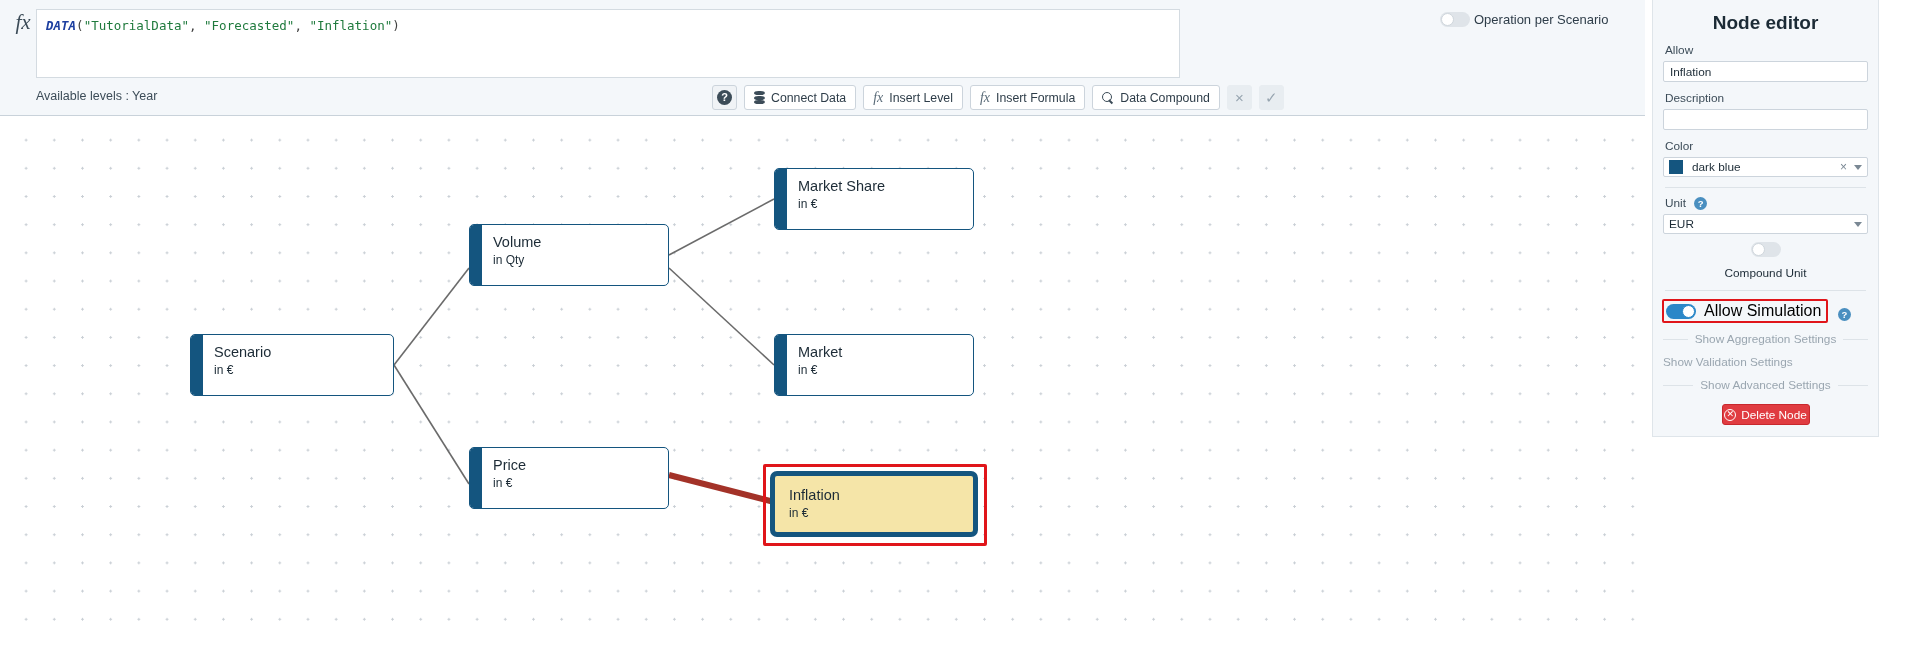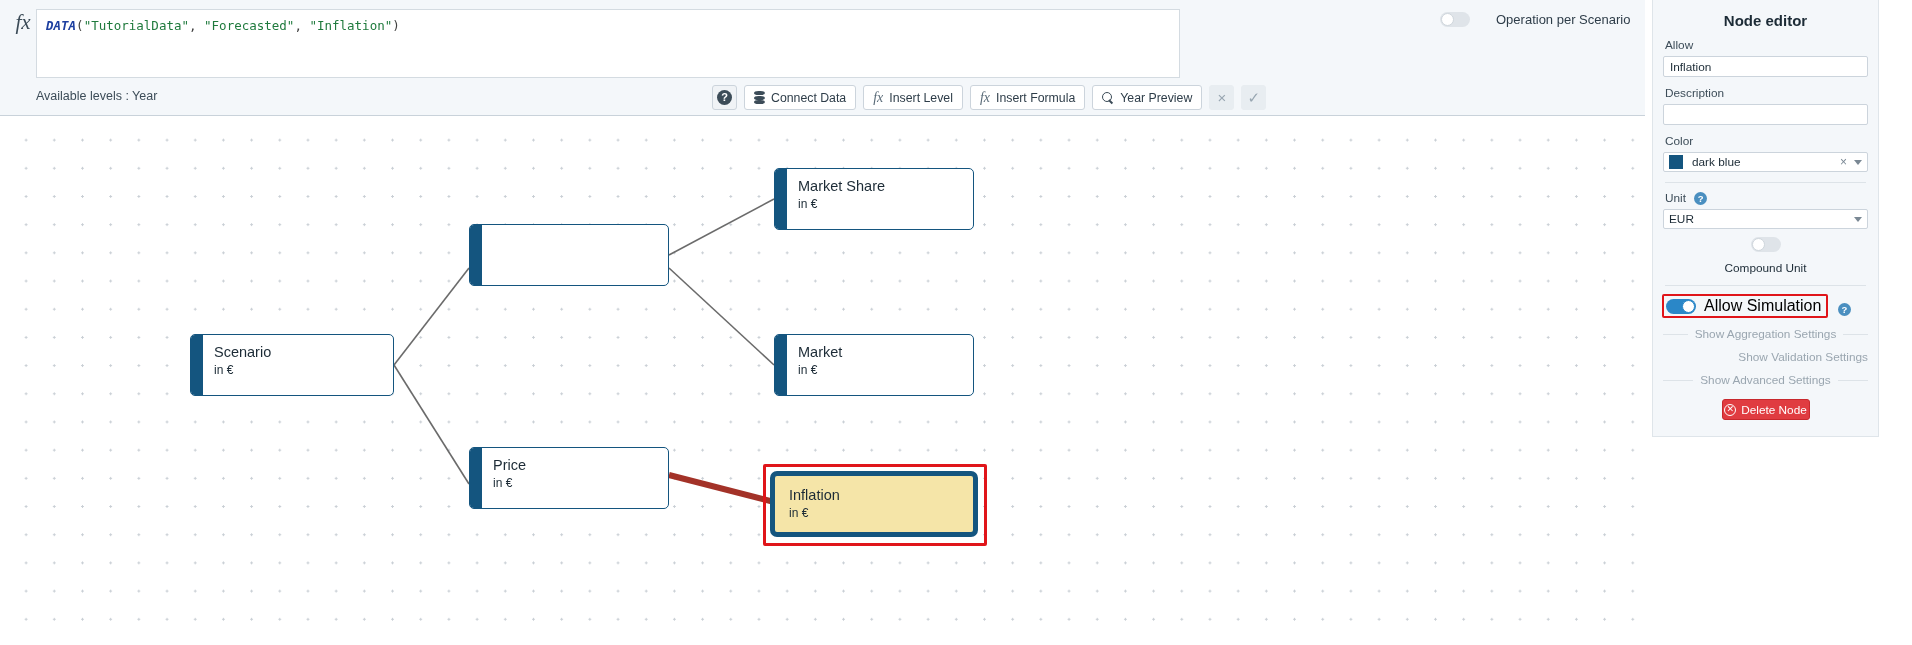--- a/index.html
+++ b/index.html
@@ -105,21 +105,21 @@
     border:1.6px solid #3c4c58; border-radius:50%;
   }
   .mag-icon:after{
     content:""; position:absolute; left:7px; top:7.5px; width:5px; height:1.6px;
     background:#3c4c58; transform:rotate(45deg); transform-origin:left center;
   }
 
   .op-scenario {
     position: absolute;
     left: 1440px; top: 12px;
-    display: flex; align-items: center; gap: 26px;
+    display: flex; align-items: center; gap: 4px;
   }
   .op-scenario .lbl { font-size: 13px; color: #2e3d49; }
 
   
   .toggle {
     width: 30px; height: 15px; border-radius: 8px;
     background: #dfe4e9; position: relative; cursor: pointer;
     flex: 0 0 auto;
   }
   .toggle .knob {
@@ -175,21 +175,21 @@
     left: 1652px; top: 0;
     width: 227px;
     height: 437px;
     background: #f4f7fa;
     border: 1px solid #dfe5ea;
     border-top: none;
     padding: 8px 10px 10px 10px;
   }
   .ne-title {
     text-align: center;
-    font-size: 15px; font-weight: bold; color: #1c2b36;
+    font-size: 19px; font-weight: bold; color: #1c2b36;
     margin: 4px 0 9px 0;
   }
   .ne-label { font-size: 11.8px; color: #3c4c58; margin: 0 0 4px 2px; }
   .ne-input {
     width: 100%; height: 21px;
     background: #ffffff;
     border: 1px solid #ccd4dc; border-radius: 2px;
     font-size: 11.8px; color: #1c2b36;
     padding: 0 6px;
     display: flex; align-items: center;
@@ -228,21 +228,21 @@
   }
 
   .sep-link {
     display: flex; align-items: center; gap: 7px;
     margin: 9px 0;
     color: #9aa6b0; font-size: 11.8px;
     white-space: nowrap;
     cursor: pointer;
   }
   .sep-link .ln { flex: 1 1 auto; height: 1px; background: #dde3e8; }
-  .sep-link.nolines { justify-content: flex-end; }
+  .sep-link.nolines { justify-content: flex-start; }
 
   .delete-btn {
     margin: 12px auto 0 auto;
     width: 88px; height: 21px;
     background: #e03c41;
     border: 1px solid #c8282d;
     border-radius: 3px;
     color: #ffffff; font-size: 11.8px;
     display: flex; align-items: center; justify-content: center; gap: 5px;
     cursor: pointer;
@@ -288,21 +288,21 @@
         <div class="tb-btn">
           <span class="tb-fx">fx</span>
           <span>Insert Level</span>
         </div>
         <div class="tb-btn">
           <span class="tb-fx">fx</span>
           <span>Insert Formula</span>
         </div>
         <div class="tb-btn">
           <span class="mag-icon"></span>
-          <span>Year Preview</span>
+          <span>Data Compound</span>
         </div>
         <div class="tb-btn ghost">
           <span>×</span>
         </div>
         <div class="tb-btn ghost">
           <span>✓</span>
         </div>
       </div>
 
       <div class="op-scenario">
@@ -325,20 +325,24 @@
       <div class="node" style="left:190px; top:218px; width:204px; height:62px;">
         <div class="accent"></div>
         <div class="n-body">
           <div class="n-title">Scenario</div>
           <div class="n-sub">in €</div>
         </div>
       </div>
 
       <div class="node" style="left:469px; top:108px; width:200px; height:62px;">
         <div class="accent"></div>
+        <div class="n-body">
+          <div class="n-title">Volume</div>
+          <div class="n-sub">in Qty</div>
+        </div>
       </div>
 
       <div class="node" style="left:469px; top:331px; width:200px; height:62px;">
         <div class="accent"></div>
         <div class="n-body">
           <div class="n-title">Price</div>
           <div class="n-sub">in €</div>
         </div>
       </div>
 

